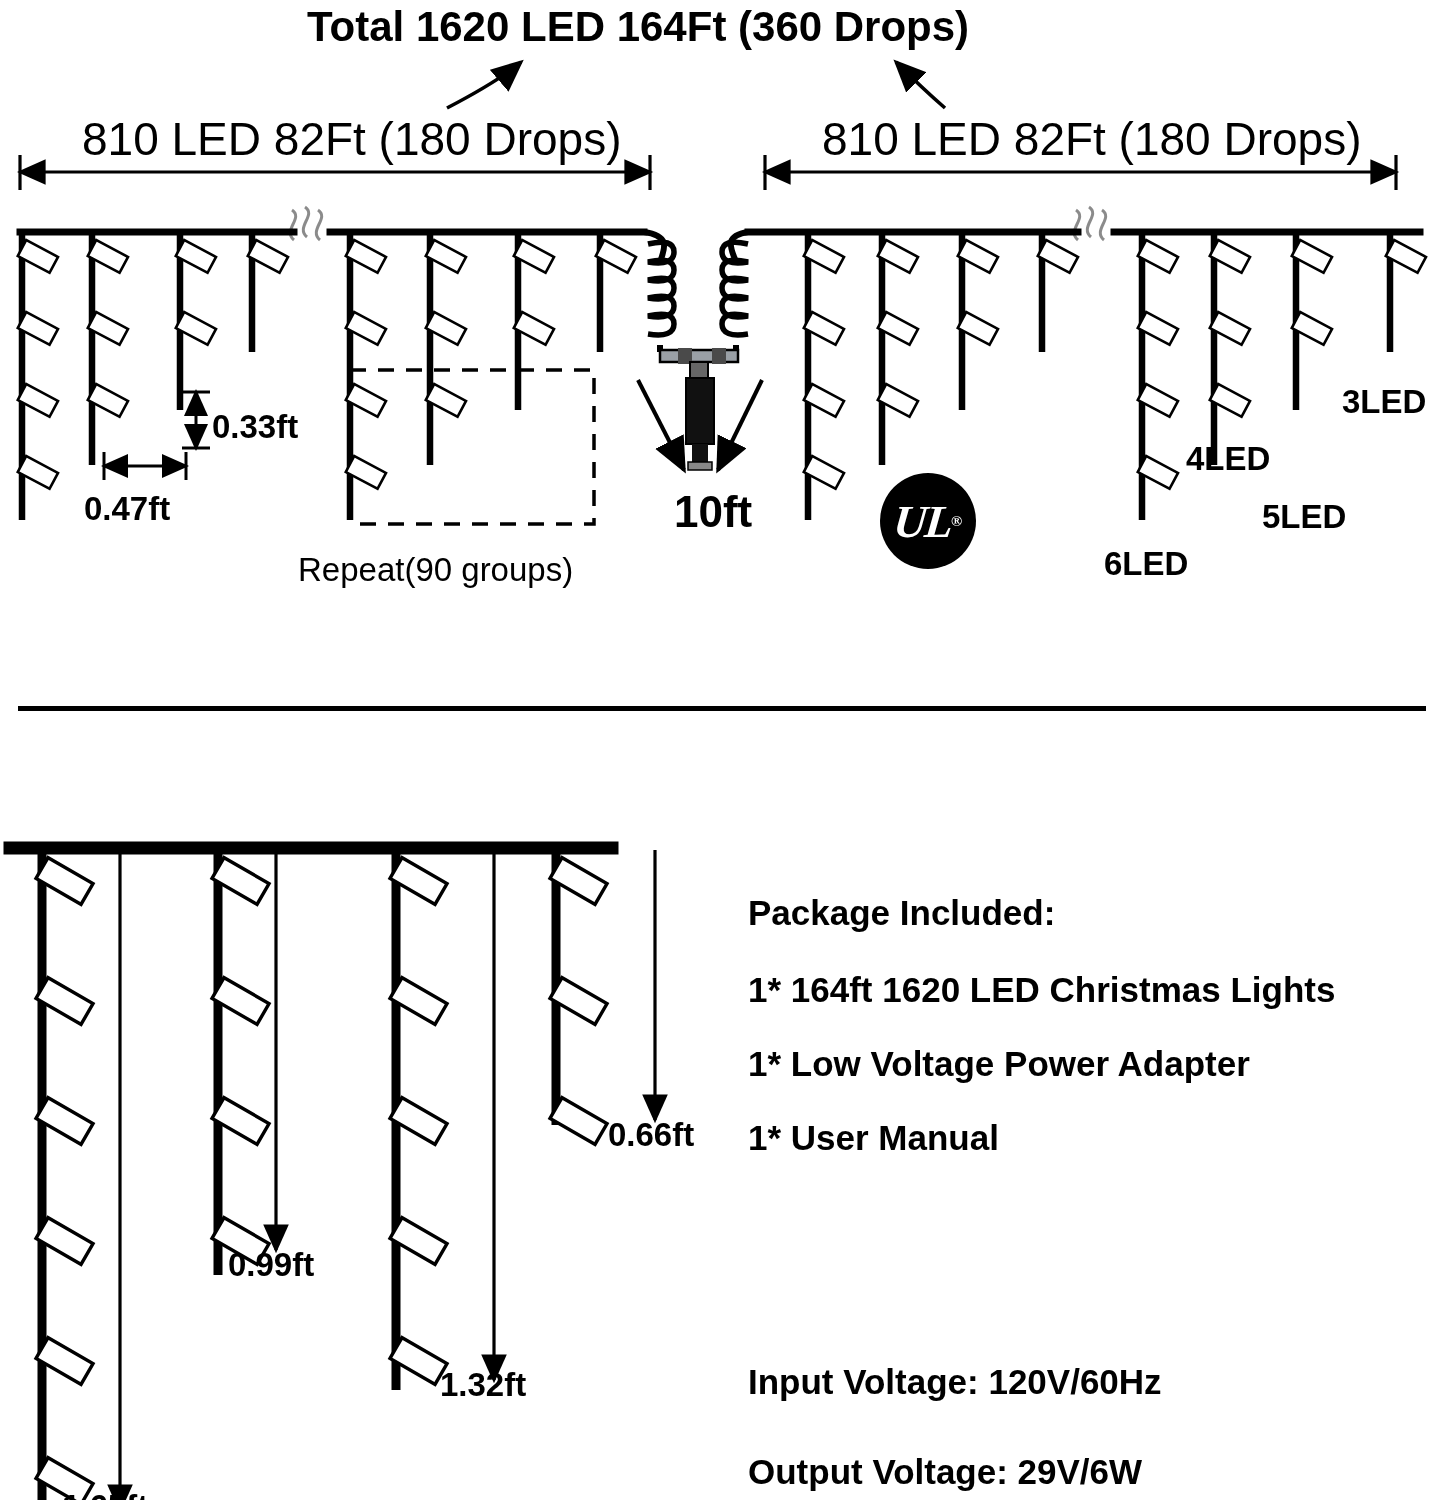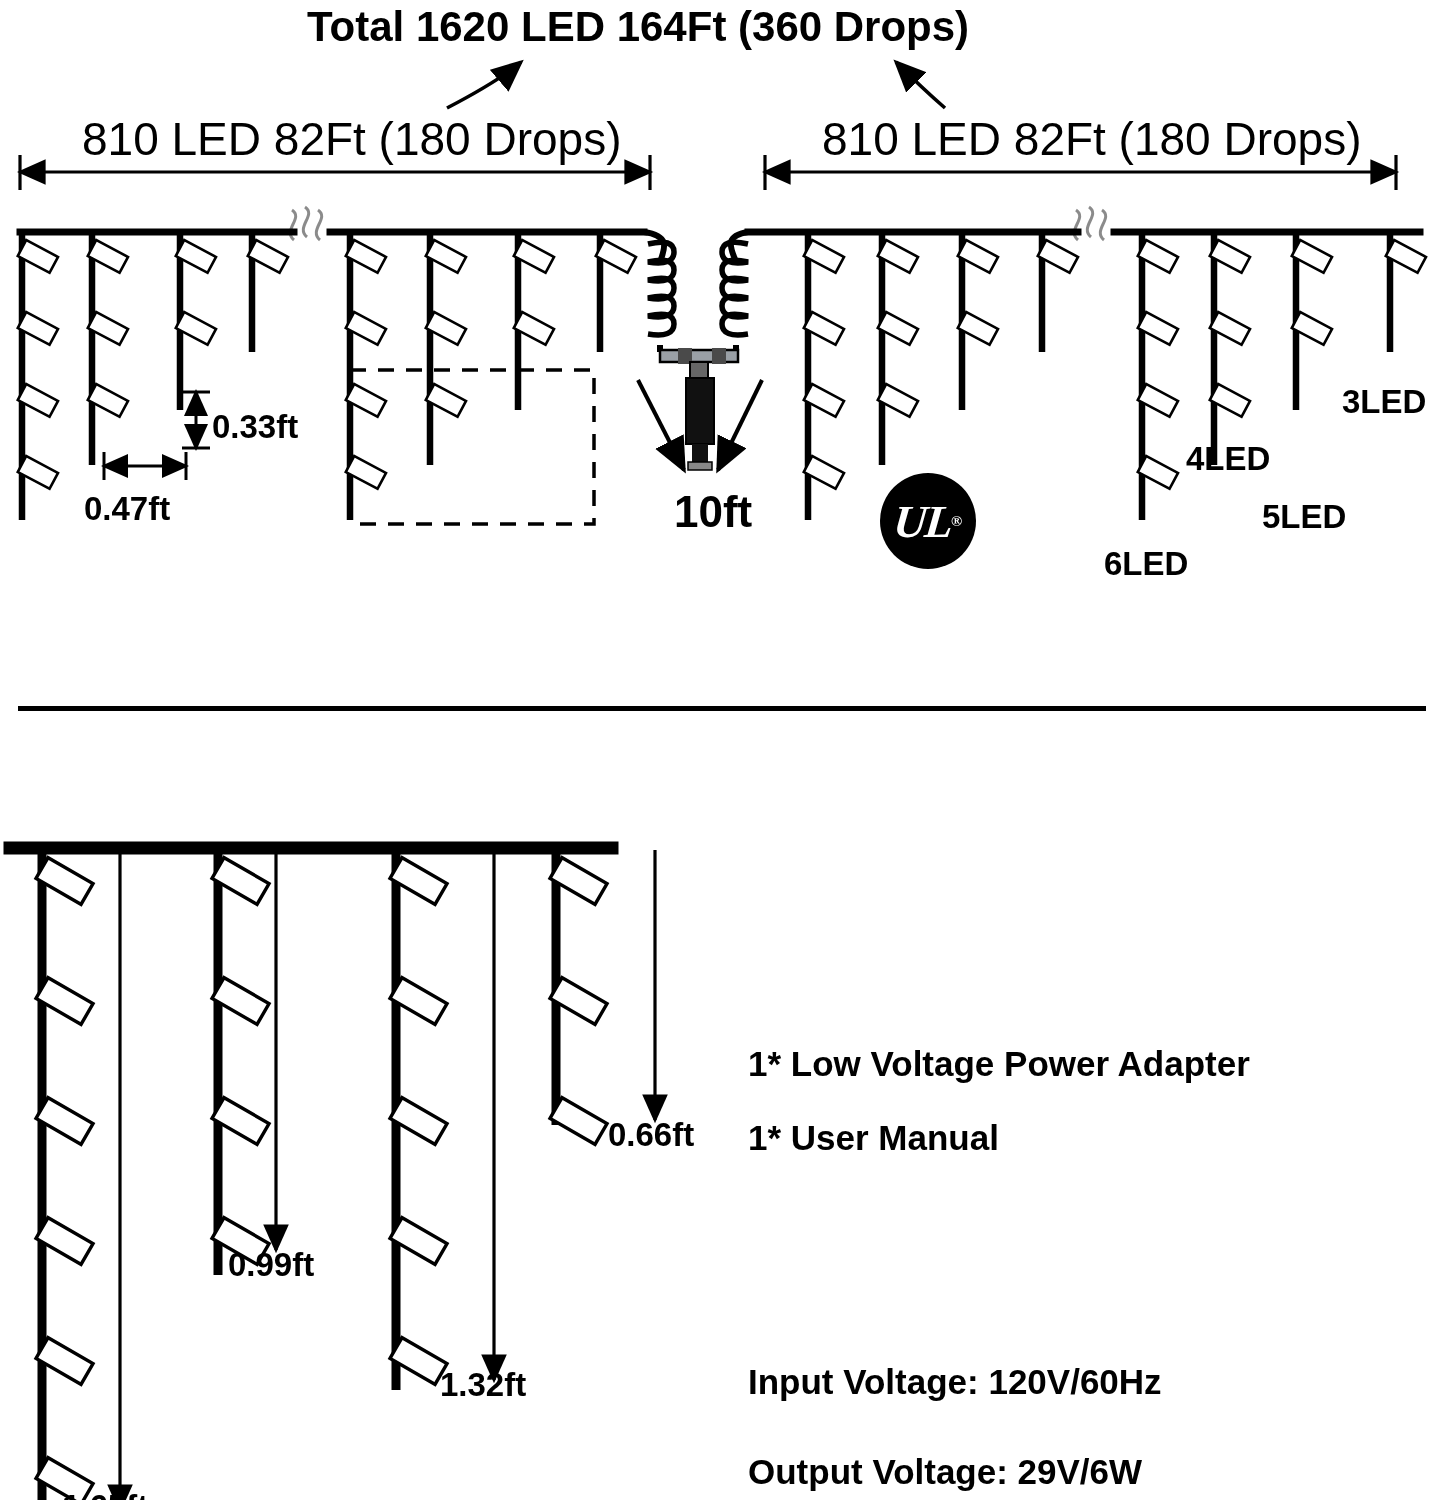--- a/index.html
+++ b/index.html
@@ -361,20 +361,21 @@
         </g>
 
       <g transform="translate(1390,248) rotate(28)">
           <rect x="0" y="-9" width="36" height="18"></rect>
         </g>
     </g>
   </svg>
 
   <div class="txt dim" style="left:212px; top:410px;">0.33ft</div>
   <div class="txt dim" style="left:84px; top:492px;">0.47ft</div>
+  <div class="txt repeat" style="left:298px; top:553px;">Repeat(90 groups)</div>
   <div class="txt" style="left:674px; top:490px; font-size:44px; font-weight:bold;">10ft</div>
 
   <div class="ul-badge" style="left:880px; top:473px;">
     <span class="ul-text">UL</span>
       <span class="reg">®</span>
   </div>
 
   <div class="txt ledlbl" style="left:1342px; top:385px;">3LED</div>
   <div class="txt ledlbl" style="left:1186px; top:442px;">4LED</div>
   <div class="txt ledlbl" style="left:1262px; top:500px;">5LED</div>
@@ -464,19 +465,21 @@
       <line x1="276" y1="30" x2="276" y2="430" marker-end="url(#arrHead2)"></line>
       <line x1="120" y1="30" x2="120" y2="690" marker-end="url(#arrHead2)"></line>
     </g>
   </svg>
 
   <div class="txt dim" style="left:608px; top:1118px;">0.66ft</div>
   <div class="txt dim" style="left:228px; top:1248px;">0.99ft</div>
   <div class="txt dim" style="left:440px; top:1368px;">1.32ft</div>
   <div class="txt dim" style="left:62px; top:1490px;">1.65ft</div>
 
+  <div class="txt pkg" style="left:748px; top:895px;">Package Included:</div>
+  <div class="txt pkg" style="left:748px; top:972px;">1* 164ft 1620 LED Christmas Lights</div>
   <div class="txt pkg" style="left:748px; top:1046px;">1* Low Voltage Power Adapter</div>
   <div class="txt pkg" style="left:748px; top:1120px;">1* User Manual</div>
 
   <div class="txt pkg" style="left:748px; top:1364px;">Input Voltage: 120V/60Hz</div>
   <div class="txt pkg" style="left:748px; top:1436px;margin-top:18px;">Output Voltage: 29V/6W</div>
 
 </div>
 
 </body></html>

